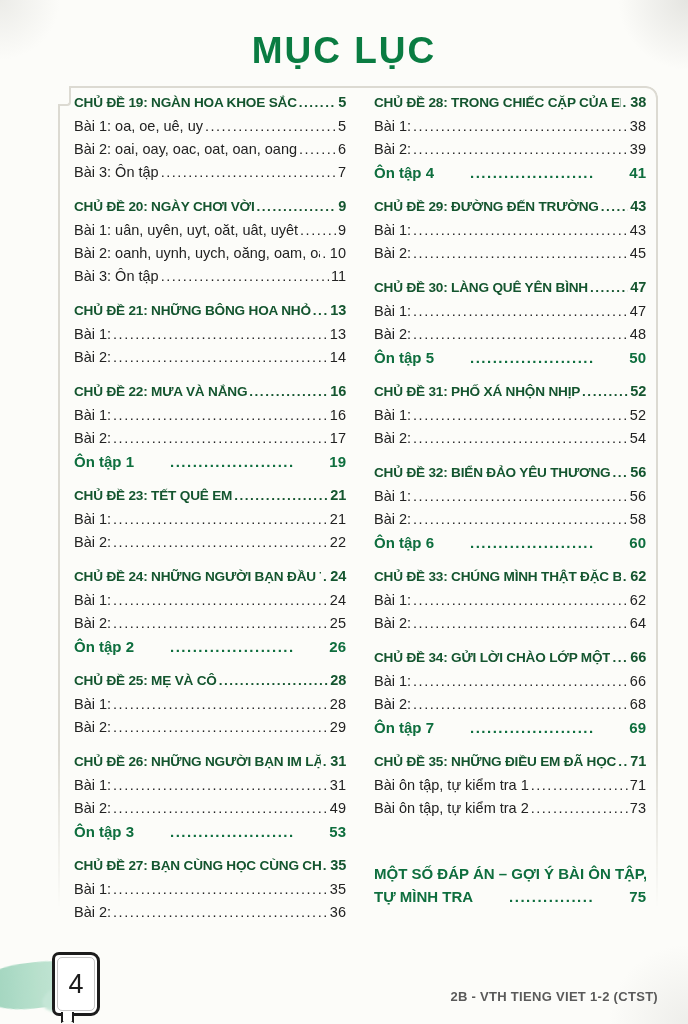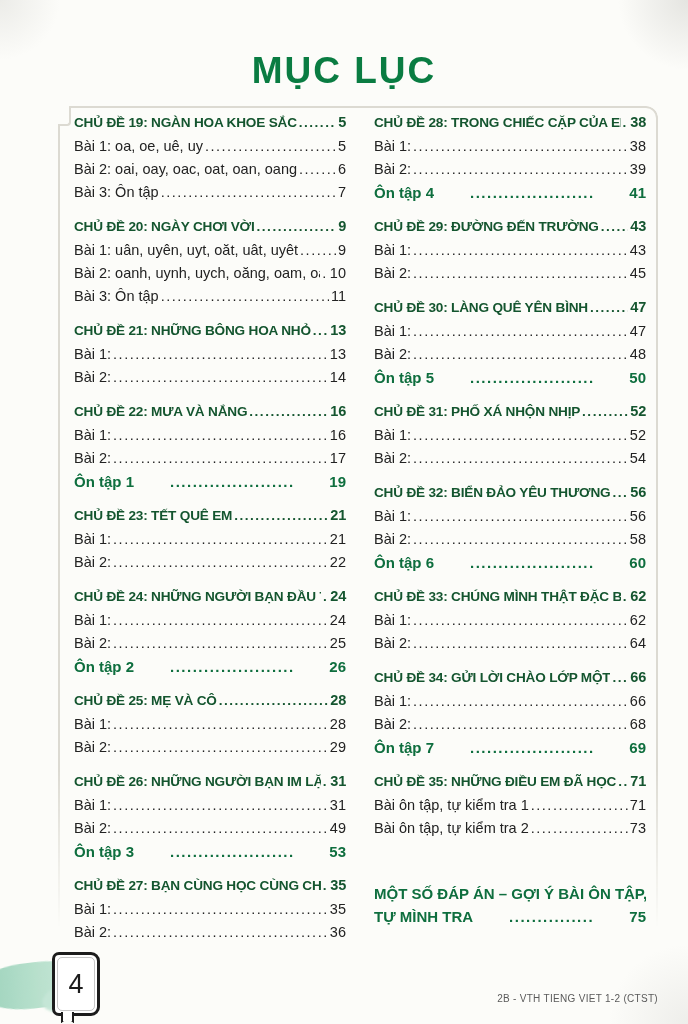--- a/index.html
+++ b/index.html
@@ -5,21 +5,21 @@
   html,body{margin:0;padding:0;}
   body{
     width:688px;height:1024px;position:relative;overflow:hidden;
     font-family:"Liberation Sans",sans-serif;
     background:
       radial-gradient(circle at 100% 0%, rgba(200,200,195,.45) 0, rgba(200,200,195,0) 70px),
       radial-gradient(circle at 0% 0%, rgba(205,205,200,.35) 0, rgba(205,205,200,0) 60px),
       radial-gradient(circle at 100% 100%, rgba(205,205,200,.3) 0, rgba(205,205,200,0) 80px),
       #fcfcf9;
   }
-  .sheet{position:absolute;inset:0;margin-top:20px;}
+  .sheet{position:absolute;inset:0;}
 
   
   .frame{
     position:absolute;left:58px;top:86px;width:596px;height:826px;
     border:2px solid #dcdad2;border-radius:12px;
     -webkit-mask:linear-gradient(#000 80%, transparent 99%);
             mask:linear-gradient(#000 80%, transparent 99%);
   }
   .frame::before{ 
     content:"";position:absolute;left:-2px;top:-2px;width:11px;height:18px;
@@ -80,21 +80,21 @@
   }
   .page-badge::after{ 
     content:"";position:absolute;left:6px;bottom:-10px;width:9px;height:9px;
     background:#fff;border:2px solid #1c1c1c;border-top:none;
     clip-path:polygon(0 0,100% 0,100% 100%,50% 62%,0 100%);
   }
   .page-badge span{font-size:27px;color:#1c1c1c;font-weight:400;}
 
   .footer-note{
     position:absolute;right:30px;bottom:20px;
-    font-size:10px;color:#5a5a5a;font-weight:normal;letter-spacing:.3px;
+    font-size:13px;color:#5a5a5a;font-weight:bold;letter-spacing:.3px;
   }
 </style>
 </head>
 <body>
 
 <div class="sheet">
   <div class="frame"></div>
 
   <h1 class="title">
     <span>MỤC LỤC</span>

